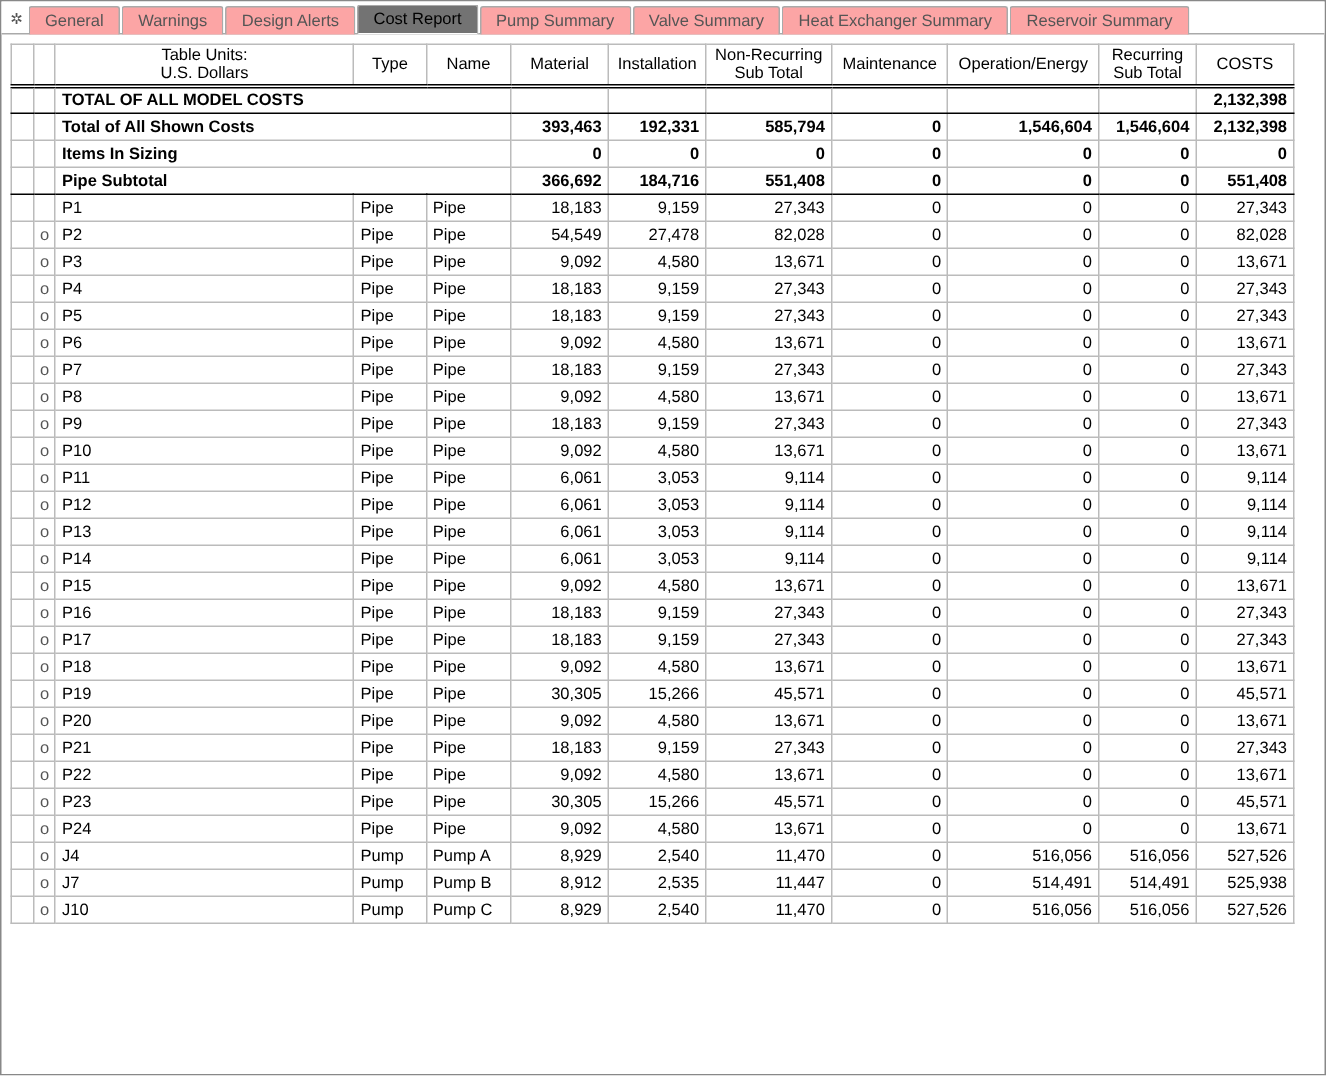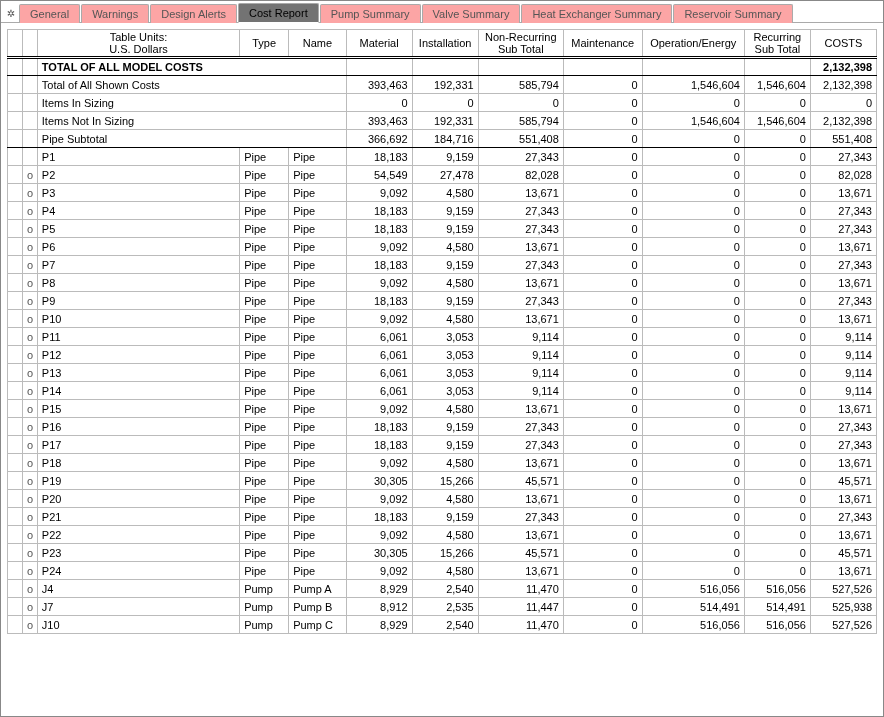--- a/index.html
+++ b/index.html
@@ -48,21 +48,21 @@
     position: relative;
     top: 1px;
   }
   .tab.active {
     background: #737373;
     color: #000;
     border-bottom: 1px solid #fff;
     top: 1px;
   }
   .grid-wrap {
-    padding: 6px 6px 6px 6px;
+    padding: 6px 20px 6px 6px;
     height: calc(100% - 22px);
     overflow: auto;
   }
   table {
     border-collapse: collapse;
     width: 100%;
     table-layout: fixed;
   }
   col.c-blank1 { width: 14px; }
   col.c-marker { width: 14px; }
@@ -84,21 +84,21 @@
   }
   thead th {
     text-align: center;
     font-weight: normal;
     background: #fff;
   }
   thead th.units-head { line-height: 1.1; }
   td.num { text-align: right; }
   td.txt { text-align: left; }
   td.marker { text-align: center; color: #555; }
-  tr.section td { font-weight: normal; }
+  tr.section td { font-weight: bold; }
   tr.grand td {
     font-weight: bold;
     border-top: 3px double #000;
     border-bottom: 1px solid #000;
   }
   tr.grand td:first-child, tr.grand td:nth-child(2) {
     border-top: 3px double #000;
   }
   tr.section-line td {
     border-top: 1px solid #000;
@@ -196,32 +196,20 @@
             <td></td>
             <td class="txt" colspan="3">Items In Sizing</td>
             <td class="num">0</td>
             <td class="num">0</td>
             <td class="num">0</td>
             <td class="num">0</td>
             <td class="num">0</td>
             <td class="num">0</td>
             <td class="num">0</td>
           </tr>
-          <tr class="section">
-            <td></td>
-            <td></td>
-            <td class="txt" colspan="3">Items Not In Sizing</td>
-            <td class="num">393,463</td>
-            <td class="num">192,331</td>
-            <td class="num">585,794</td>
-            <td class="num">0</td>
-            <td class="num">1,546,604</td>
-            <td class="num">1,546,604</td>
-            <td class="num">2,132,398</td>
-          </tr>
           <tr class="section section-line">
             <td></td>
             <td></td>
             <td class="txt" colspan="3">Pipe Subtotal</td>
             <td class="num">366,692</td>
             <td class="num">184,716</td>
             <td class="num">551,408</td>
             <td class="num">0</td>
             <td class="num">0</td>
             <td class="num">0</td>

